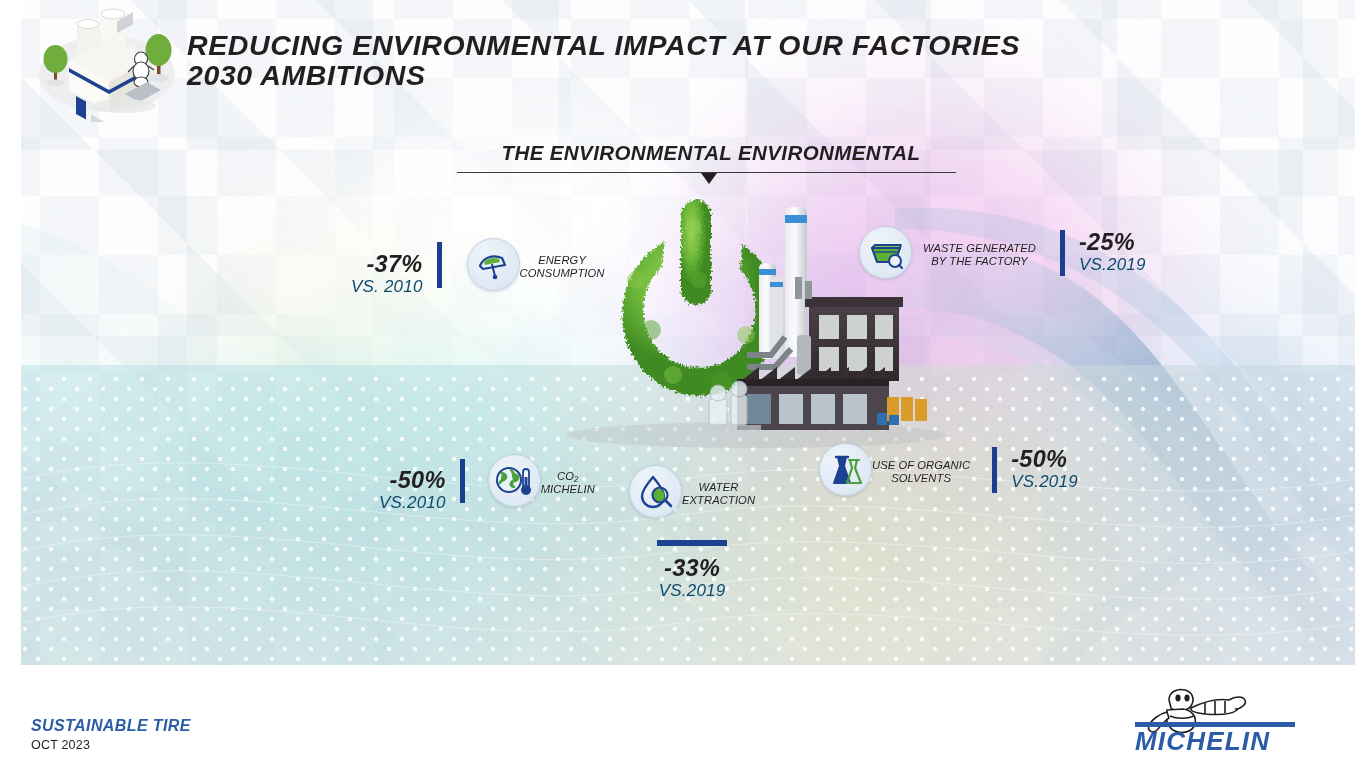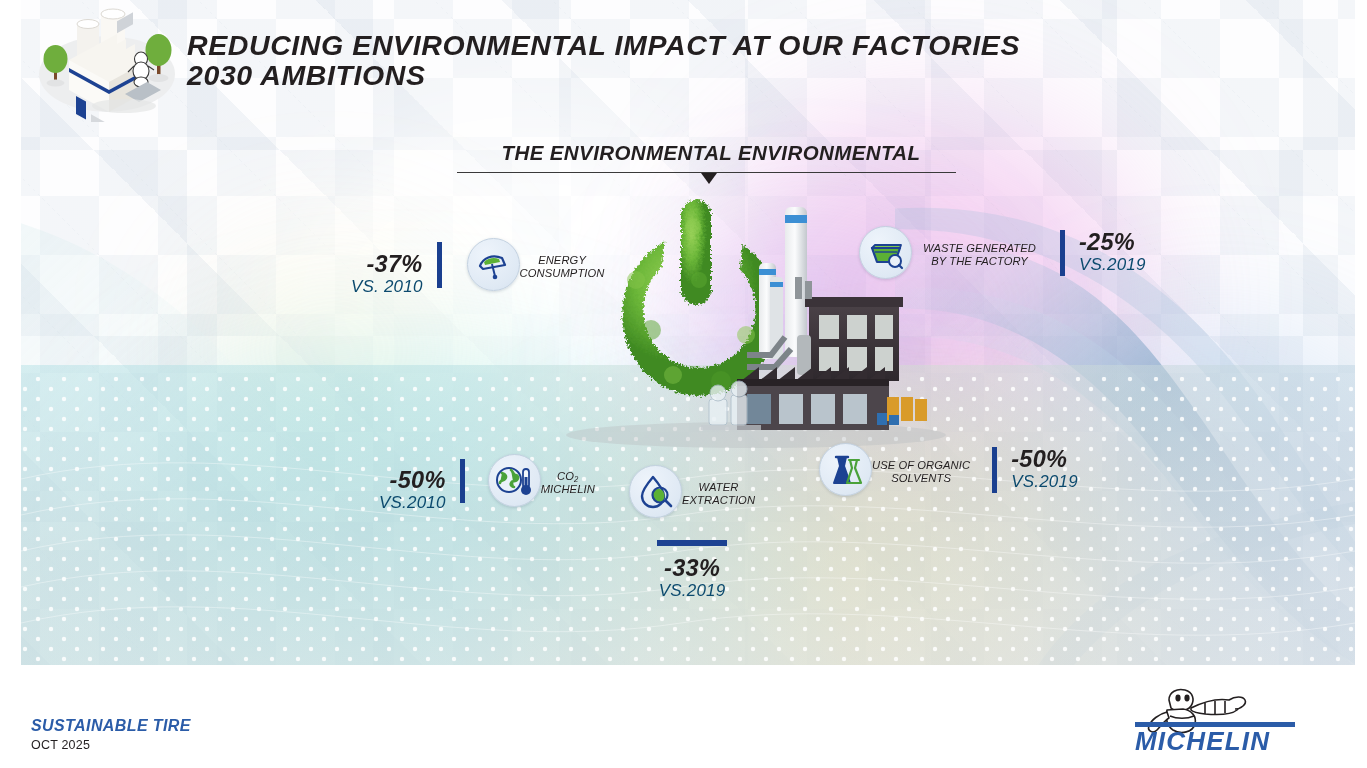--- a/index.html
+++ b/index.html
@@ -475,21 +475,21 @@
       <div class="divider-h" style="margin-top:22px;"></div>
       <div style="text-align:center;margin-top:10px;">
         <div class="stat-num">-33%</div>
         <div class="stat-base">VS.2019</div>
       </div>
     </div>
 
   </div>
 
   <div class="footer-title">SUSTAINABLE TIRE</div>
-  <div class="footer-date">OCT 2025</div>
+  <div class="footer-date">OCT 2023</div>
 
   <svg class="michelin" viewBox="0 0 180 72">
     <g fill="#ffffff" stroke="#231f20" stroke-width="1.6" stroke-linejoin="round">
 
       <path d="M44,18 C44,10 52,6 60,8 C68,10 70,18 66,24 C62,30 50,30 46,26 Z"></path>
 
       <ellipse cx="53" cy="16" rx="2.6" ry="3.4" fill="#231f20" stroke="none"></ellipse>
       <ellipse cx="62" cy="16" rx="2.6" ry="3.4" fill="#231f20" stroke="none"></ellipse>
 
       <path d="M42,28 C40,36 42,44 48,48 C56,53 68,50 70,42 C72,34 66,28 58,27 Z"></path>

